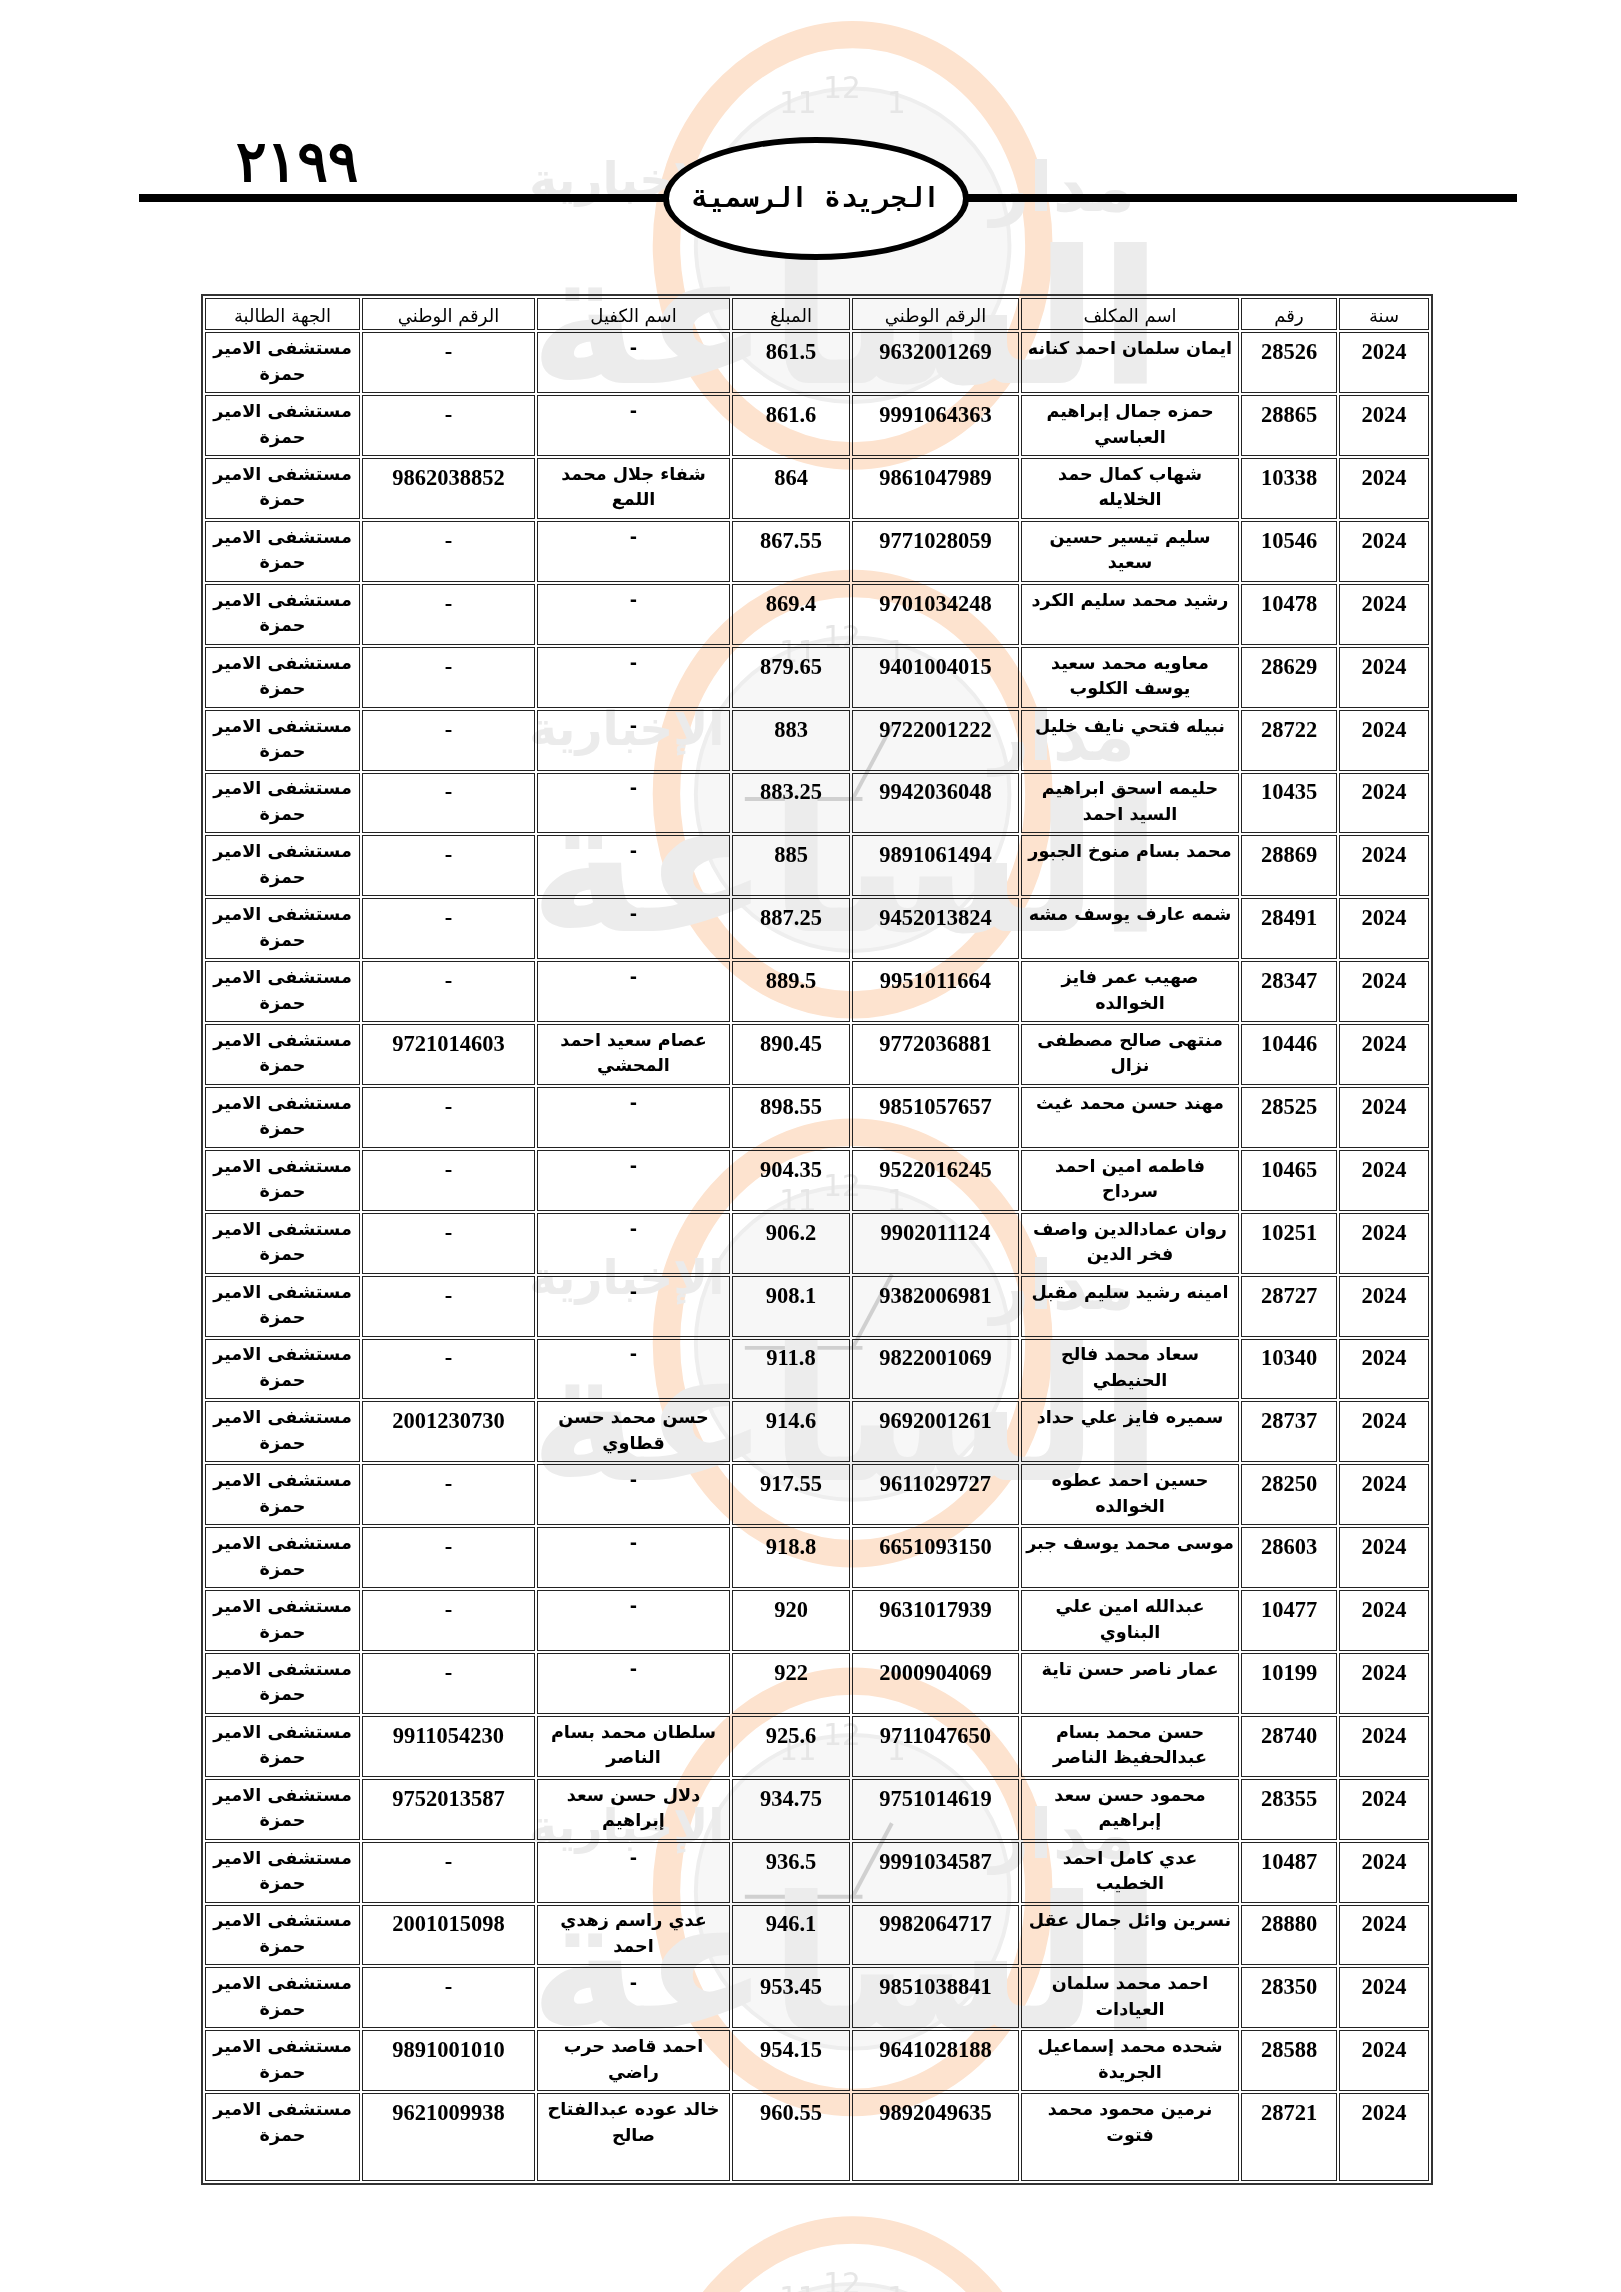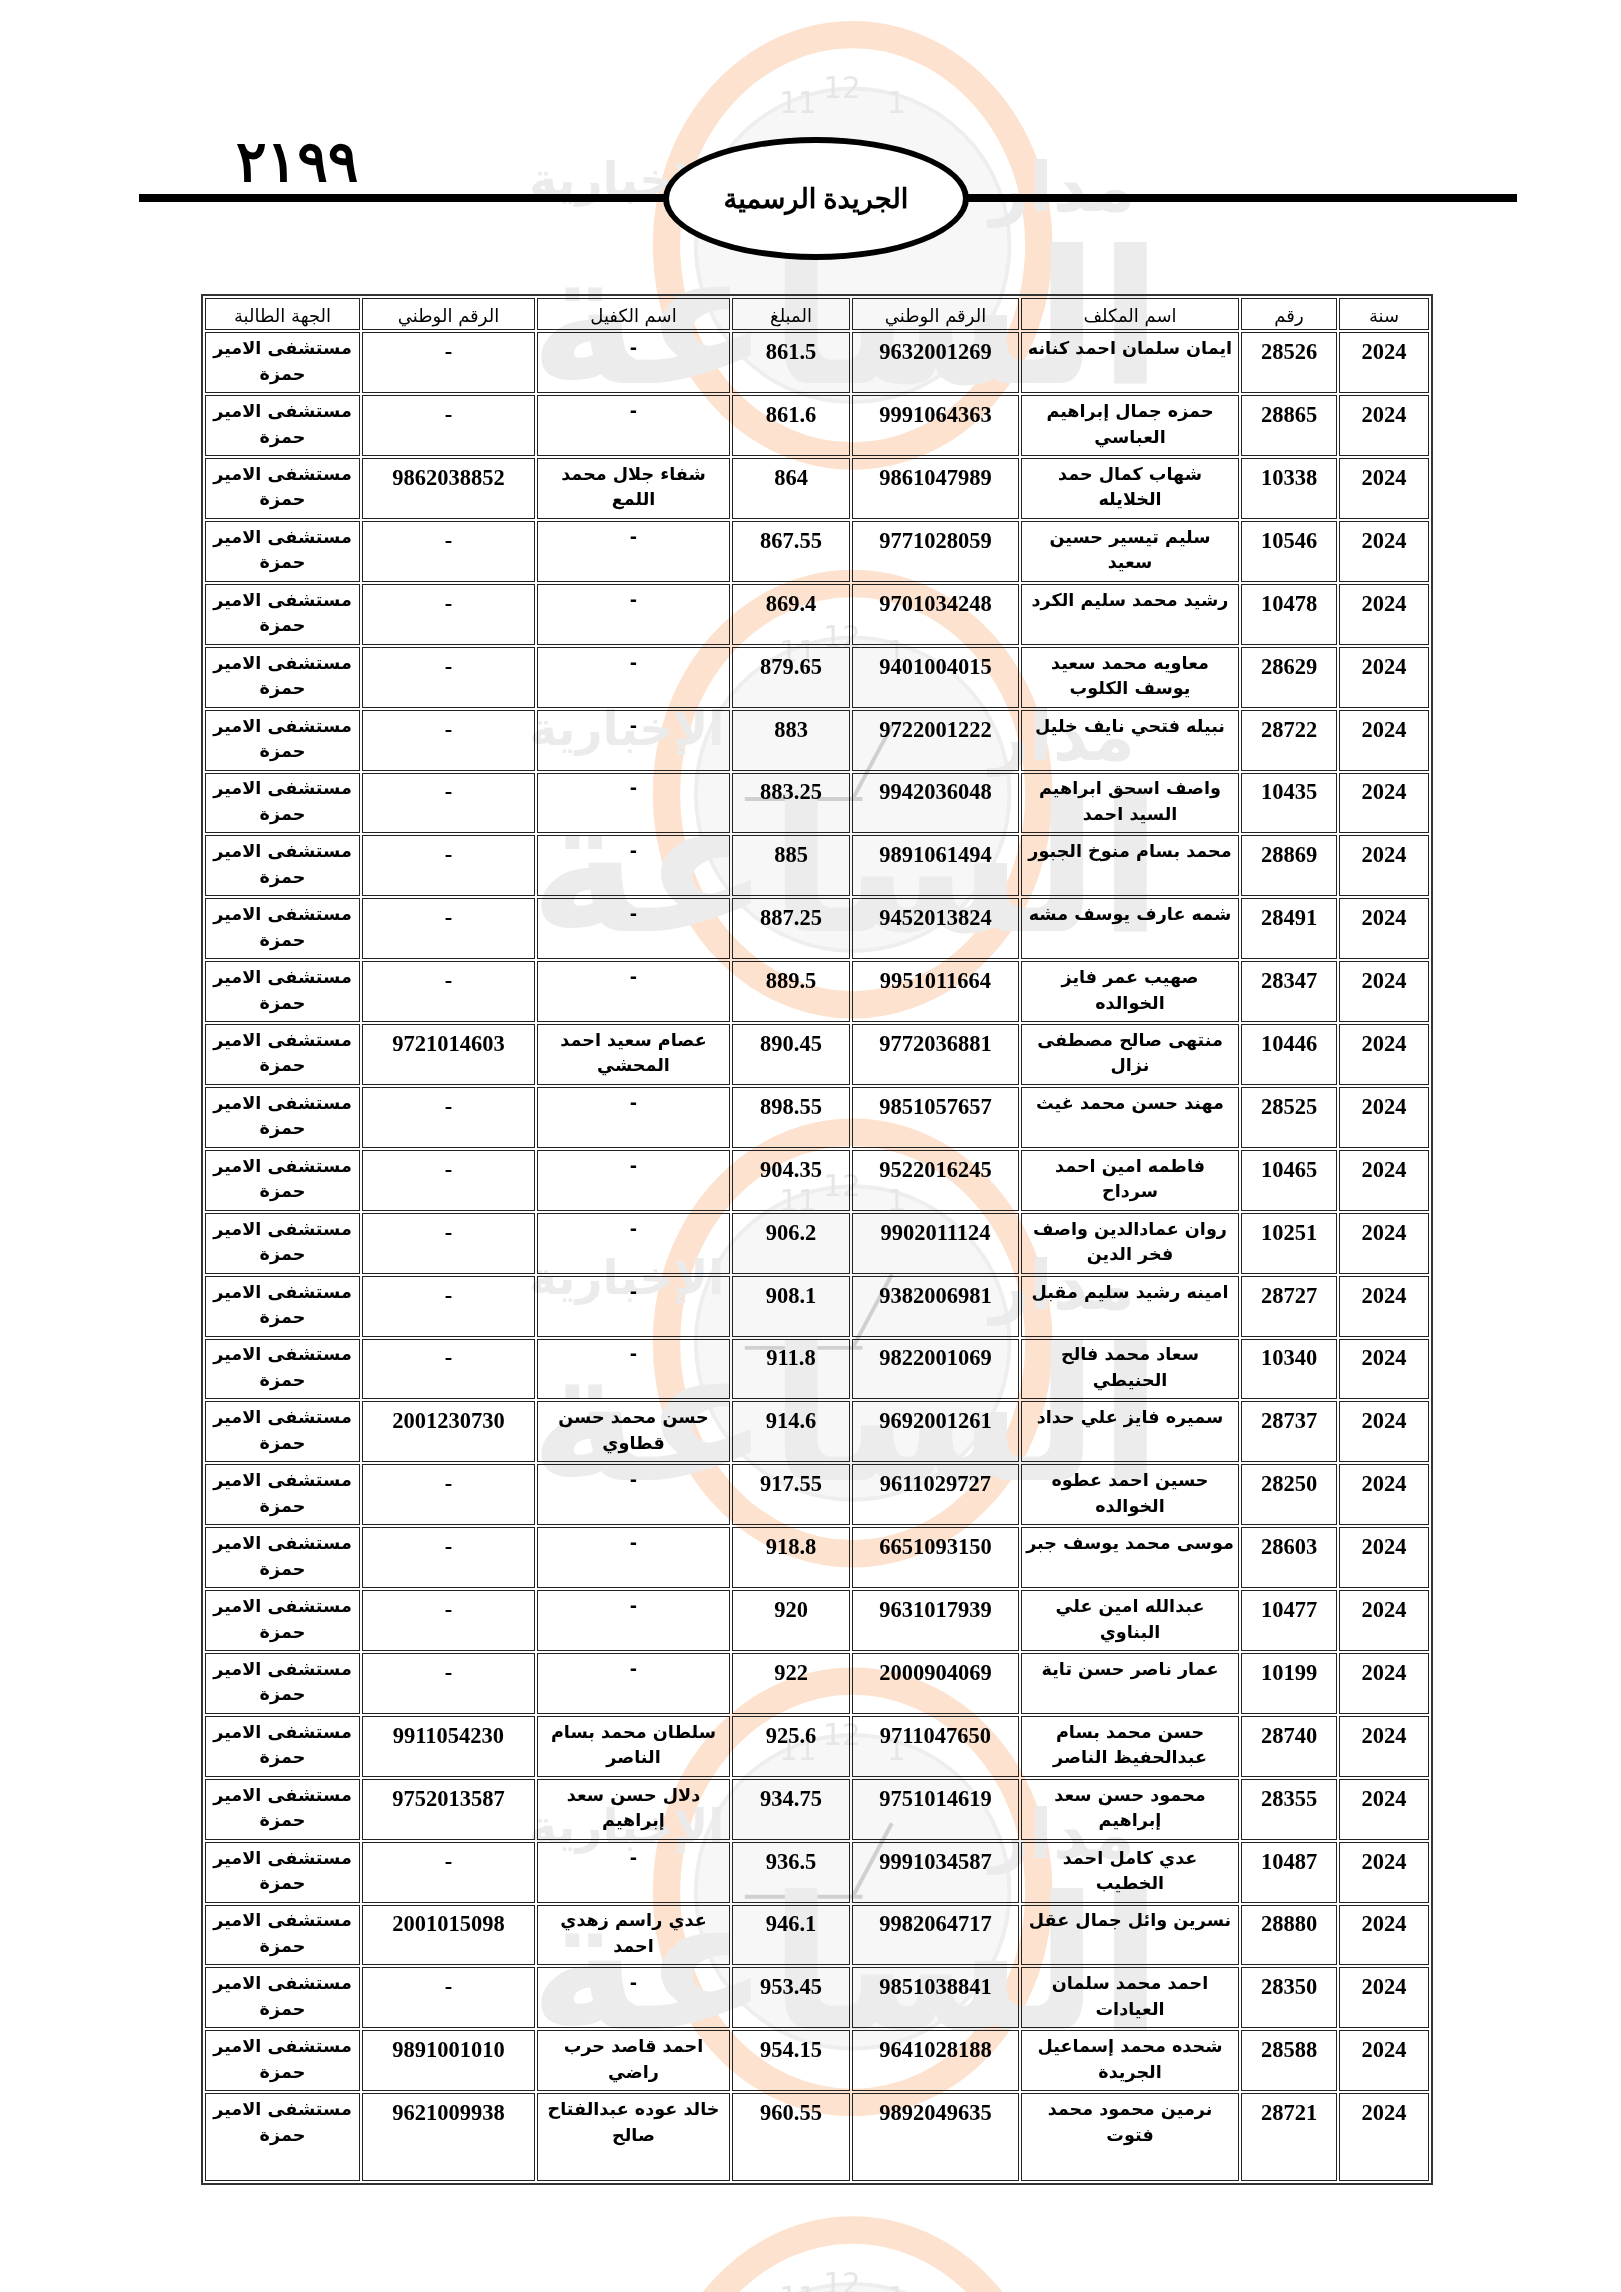--- a/index.html
+++ b/index.html
@@ -8,21 +8,21 @@
   .watermark { position:absolute; left:0; top:0; width:1621px; height:2293px; pointer-events:none; z-index:0; }
   .page-number { position:absolute; left:192px; top:129px; width:147px; height:63px;
                  font-family:"DejaVu Serif","Liberation Serif",serif; font-weight:bold; font-size:57px;
                  line-height:63px; letter-spacing:2px; z-index:2;margin-left:44px; }
   .header-rule { position:absolute; top:194px; height:7.8px; background:#000; z-index:2; }
   .header-rule.left { left:139px; width:529px; }
   .header-rule.right { left:968px; width:549px; }
   .header-oval { position:absolute; left:663px; top:137px; width:306px; height:123px;
                  border:6.9px solid #000; border-radius:50%; background:#fff; box-sizing:border-box; z-index:3;
                  display:flex; align-items:center; justify-content:center; }
-  .header-oval span { font-family:Liberation Serif, serif; font-size:27.4px; font-weight:bold; direction:rtl; }
+  .header-oval span { font-family:Liberation Mono, monospace; font-size:27.4px; font-weight:bold; direction:rtl; }
 
   .table-wrap { position:absolute; left:201px; top:294px; width:1227px; z-index:2; }
   table { border-collapse:separate; border-spacing:2px; width:100%; direction:rtl;
           border:2px solid #333; background:transparent; table-layout:fixed; }
   th, td { border:1.5px solid #222; text-align:center; vertical-align:top; padding:2.9px 3.9px 0 3.9px; }
   th { font-family:"DejaVu Sans","Liberation Sans",sans-serif; font-weight:normal; font-size:18px; height:27.4px; line-height:27.4px; }
   td { font-family:"Liberation Serif","DejaVu Serif",serif; font-weight:bold; font-size:21.6px; height:53px; line-height:25.5px; }
   td.num { font-family:"Liberation Serif","DejaVu Serif",serif; font-size:22.5px; padding-top:5.9px; }
   td.ar { font-family:"DejaVu Sans","Liberation Sans",sans-serif; font-size:17.6px; }
   tr.last td { height:80px; }
@@ -149,21 +149,21 @@
           <td class="ar">نبيله فتحي نايف خليل</td>
           <td class="num">9722001222</td>
           <td class="num">883</td>
           <td class="ar">-</td>
           <td class="num">-</td>
           <td class="ar">مستشفى الامير حمزة</td>
         </tr>
         <tr>
           <td class="num">2024</td>
           <td class="num">10435</td>
-          <td class="ar">واصف اسحق ابراهيم السيد احمد</td>
+          <td class="ar">حليمه اسحق ابراهيم السيد احمد</td>
           <td class="num">9942036048</td>
           <td class="num">883.25</td>
           <td class="ar">-</td>
           <td class="num">-</td>
           <td class="ar">مستشفى الامير حمزة</td>
         </tr>
         <tr>
           <td class="num">2024</td>
           <td class="num">28869</td>
           <td class="ar">محمد بسام منوخ الجبور</td>

